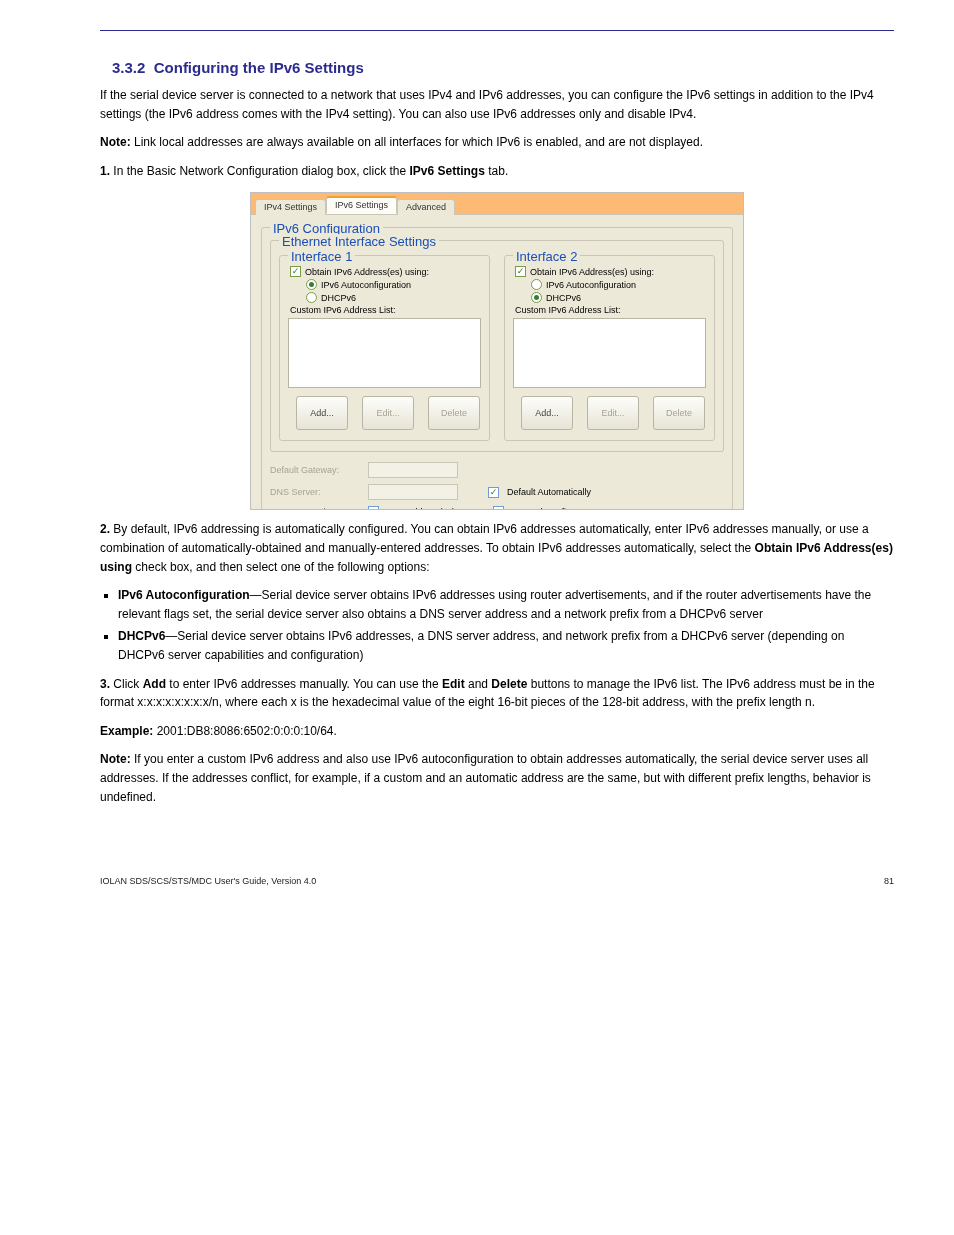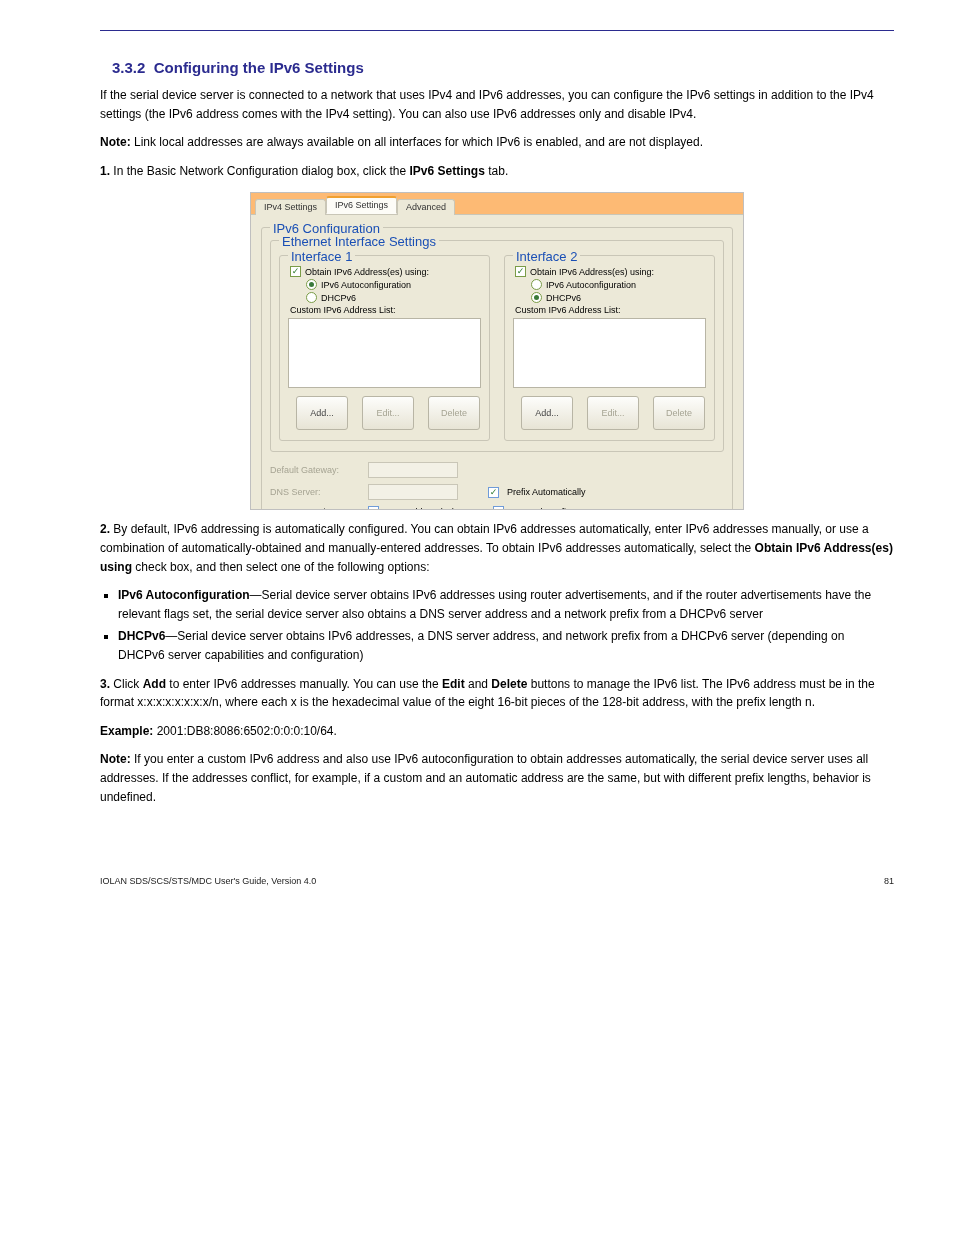--- a/index.html
+++ b/index.html
@@ -233,21 +233,21 @@
 
           <div class="form-row">
             <span class="lbl">Default Gateway:</span>
             <span class="txtin"></span>
           </div>
           <div class="form-row" style="margin-top:6px">
             <span class="lbl">DNS Server:</span>
             <span class="txtin"></span>
             <span style="width:14px"></span>
             <span class="chk blue checked"></span>
-            <span>Prefix Automatically</span>
+            <span>Default Automatically</span>
           </div>
           <div class="form-row" style="margin-top:6px">
             <span class="lbl" style="color:#333">DHCPv6 Settings:</span>
             <span class="chk blue"></span>
             <span>IPv6 address(es)</span>
             <span style="width:22px"></span>
             <span class="chk blue"></span>
             <span>Network Prefix</span>
           </div>
         </div>

